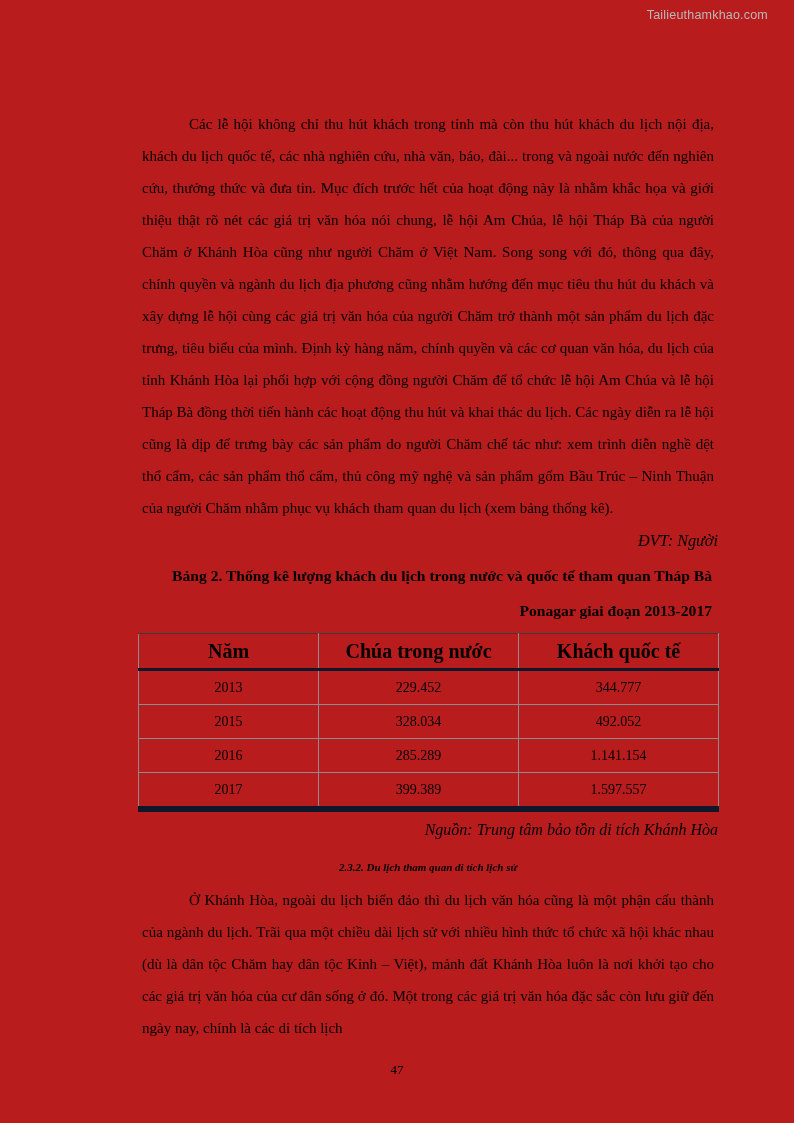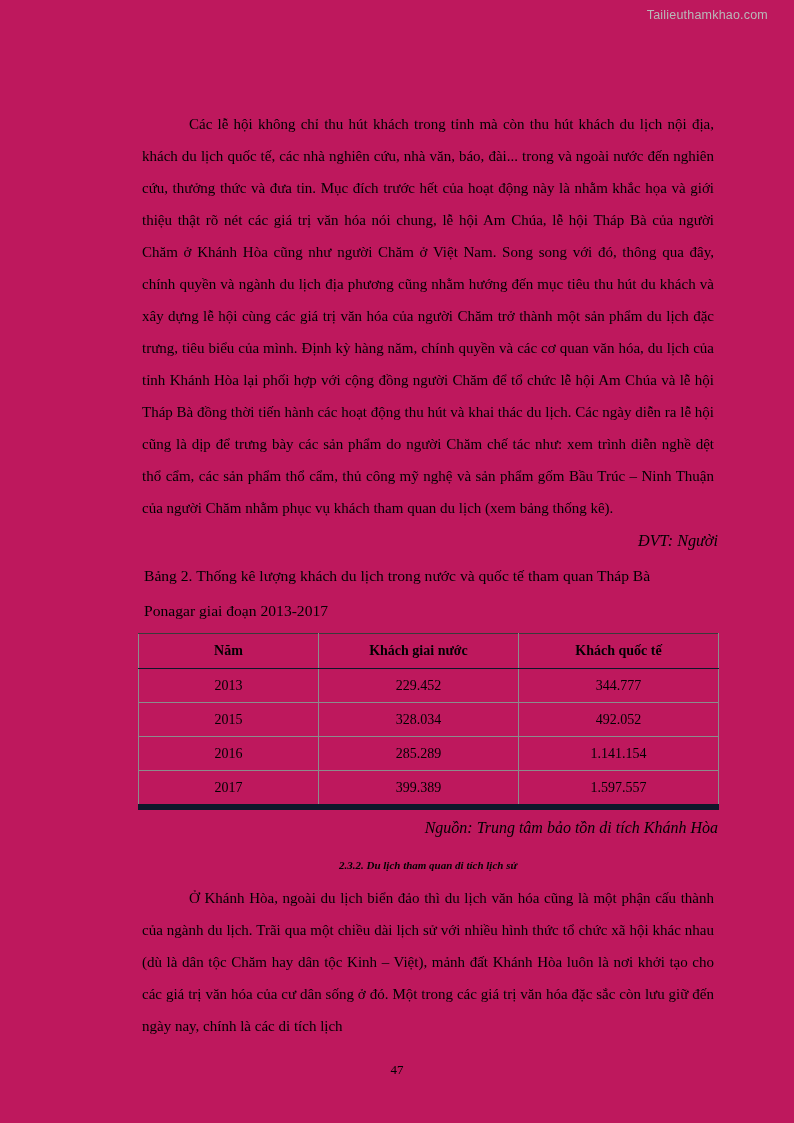--- a/index.html
+++ b/index.html
@@ -14,21 +14,21 @@
     font-family: "Liberation Serif", "DejaVu Serif", serif;
     color: #000000;
     overflow: hidden;
   }
 
   .page {
     position: absolute;
     inset: 0;
     width: 794px;
     height: 1123px;
-    background: #be185d;
+    background: #b91c1c;
   }
 
   
   .watermark {
     position: absolute;
     top: 8px;
     right: 26px;
     font-family: "Liberation Sans", "DejaVu Sans", sans-serif;
     font-size: 12.5px;
     letter-spacing: 0.2px;
@@ -59,22 +59,22 @@
     font-size: 16.2px;
     line-height: 26px;
     font-style: italic;
     text-align: right;
   }
 
   .table-caption {
     margin: 8px 0 0 0;
     font-size: 15.6px;
     line-height: 27px;
-    font-weight: normal;
-    text-align: left;
+    font-weight: bold;
+    text-align: right;
     padding: 0 6px;
   }
 
   
   .stat-table-wrap {
     margin-top: 9px;
   }
   table.stat-table {
     border-collapse: collapse;
     width: 580px;
@@ -88,23 +88,23 @@
   table.stat-table td {
     border: 1px solid #8c8c8c;
     text-align: center;
     vertical-align: middle;
     font-size: 14px;
     height: 33px;
     padding: 0 4px;
   }
   table.stat-table thead th {
     font-weight: bold;
-    font-size: 14px;
+    font-size: 20px;
     border-top: 1px solid #3a3a3a;
-    border-bottom: 1px solid #0f172a;
+    border-bottom: 3px solid #0f172a;
     height: 34px;
   }
   table.stat-table tbody tr:last-child td {
     border-bottom: 6px solid #0f172a;
   }
 
   .source-line {
     margin: 5px 0 0 0;
     font-size: 16px;
     line-height: 26px;
@@ -154,21 +154,21 @@
     <div class="stat-table-wrap">
       <table class="stat-table">
         <colgroup>
           <col class="c-year">
           <col class="c-dom">
           <col class="c-intl">
         </colgroup>
         <thead>
           <tr>
             <th>Năm</th>
-            <th>Khách giai nước</th>
+            <th>Chúa trong nước</th>
             <th>Khách quốc tế</th>
           </tr>
         </thead>
         <tbody>
           <tr>
             <td>2013</td>
             <td>229.452</td>
             <td>344.777</td>
           </tr>
           <tr>

